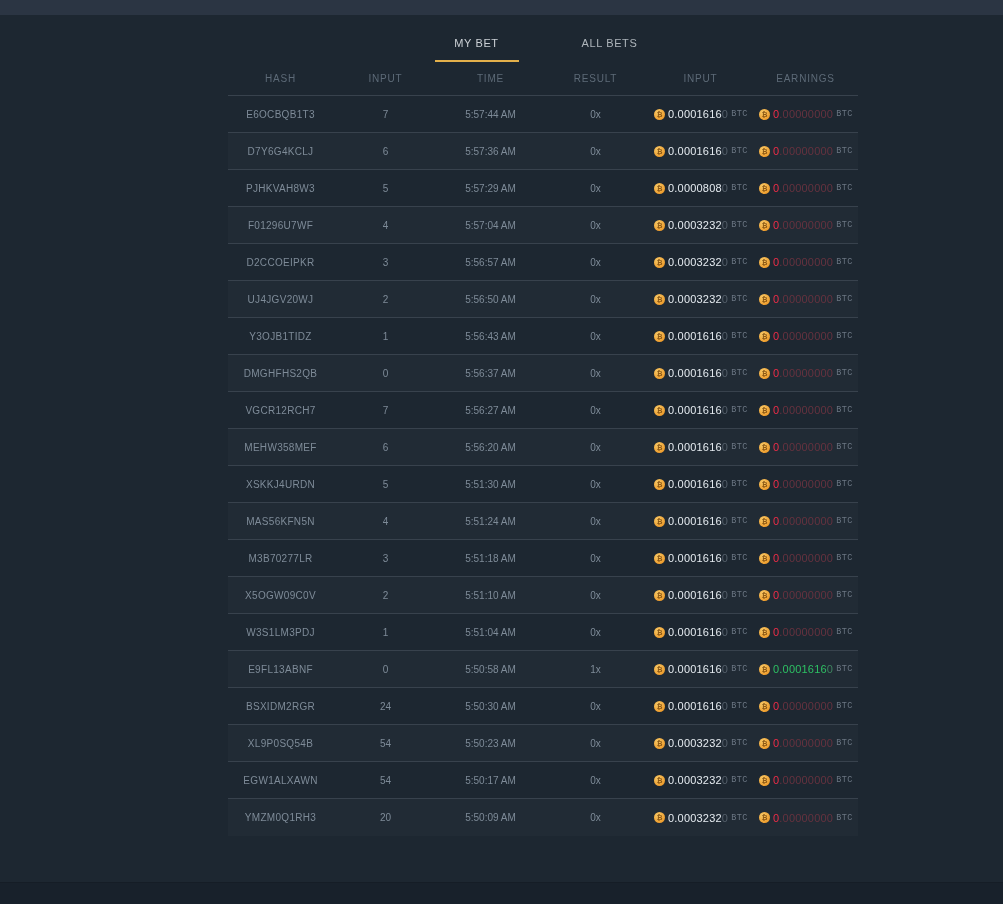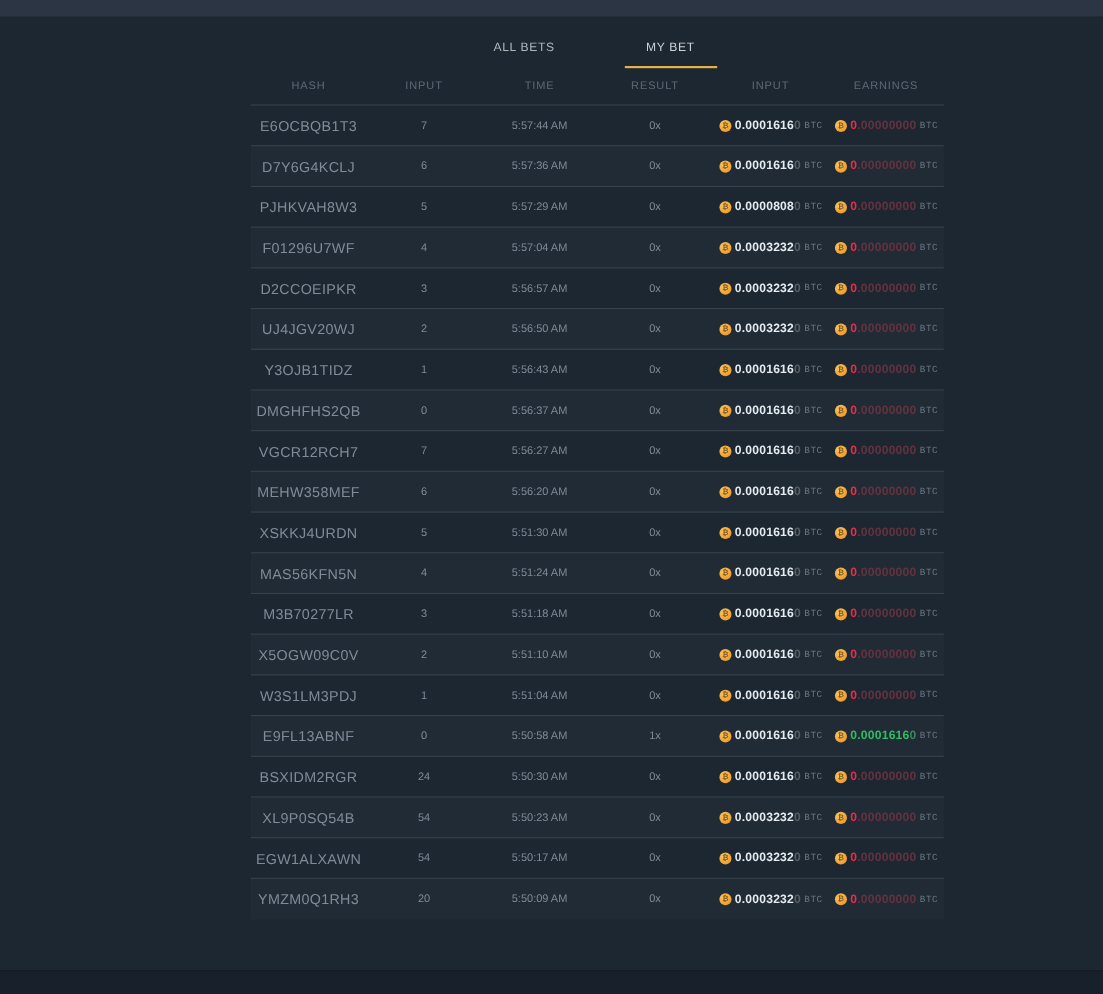--- a/index.html
+++ b/index.html
@@ -55,57 +55,57 @@
     width:105px;text-align:center;
     color:var(--head);font-size:10px;letter-spacing:0.8px;
   }
 
   .row{
     height:37px;display:flex;align-items:center;
   }
   .row:nth-child(even){background:rgba(255,255,255,0.018);}
   .row:not(:last-child){border-bottom:1px solid var(--sep);}
   .cell{width:105px;text-align:center;color:var(--muted);font-size:10px;}
-  .c-hash{font-size:13px;letter-spacing:0.3px;}
+  .c-hash{font-size:10px;letter-spacing:0.3px;}
 
   .c-money{
     display:flex;align-items:center;justify-content:space-between;
     padding:0 5px 0 6px;
   }
   .coin{
     width:11px;height:11px;border-radius:50%;
     background:radial-gradient(circle at 35% 30%, #f8c966, #ee9f30 70%, #d8851d);
     display:flex;align-items:center;justify-content:center;
     flex:0 0 11px;
   }
   .coin-b{font-size:7px;line-height:7px;color:rgba(122,72,10,0.85);font-weight:bold;}
-  .val{font-size:11px;font-weight:bold;color:var(--white);letter-spacing:0.2px;}
+  .val{font-size:11px;font-weight:normal;color:var(--white);letter-spacing:0.2px;}
   .v-dim{color:var(--dim);}
   .btc{font-size:8.5px;color:var(--btc);letter-spacing:0.5px;font-family:Liberation Mono, monospace;}
 
   .c-earn .v-main{color:var(--red);}
   .c-earn .v-dim{color:var(--red-dim);}
   .row.win .c-earn .v-main{color:var(--green);}
   .row.win .c-earn .v-dim{color:var(--green-dim);}
 </style>
 </head>
 <body>
 
 <div class="topbar"></div>
 
 <div class="panel">
 
   <div class="tabs-row">
-    <div class="tab">
-      <span class="tab-label">ALL BETS</span>
-
-    </div>
     <div class="tab active">
       <span class="tab-label">MY BET</span>
       <span class="underline"></span>
+    </div>
+    <div class="tab">
+      <span class="tab-label">ALL BETS</span>
+
     </div>
   </div>
 
   <div class="thead">
     <div class="th">HASH</div>
     <div class="th">INPUT</div>
     <div class="th">TIME</div>
     <div class="th">RESULT</div>
     <div class="th">INPUT</div>
     <div class="th">EARNINGS</div>

